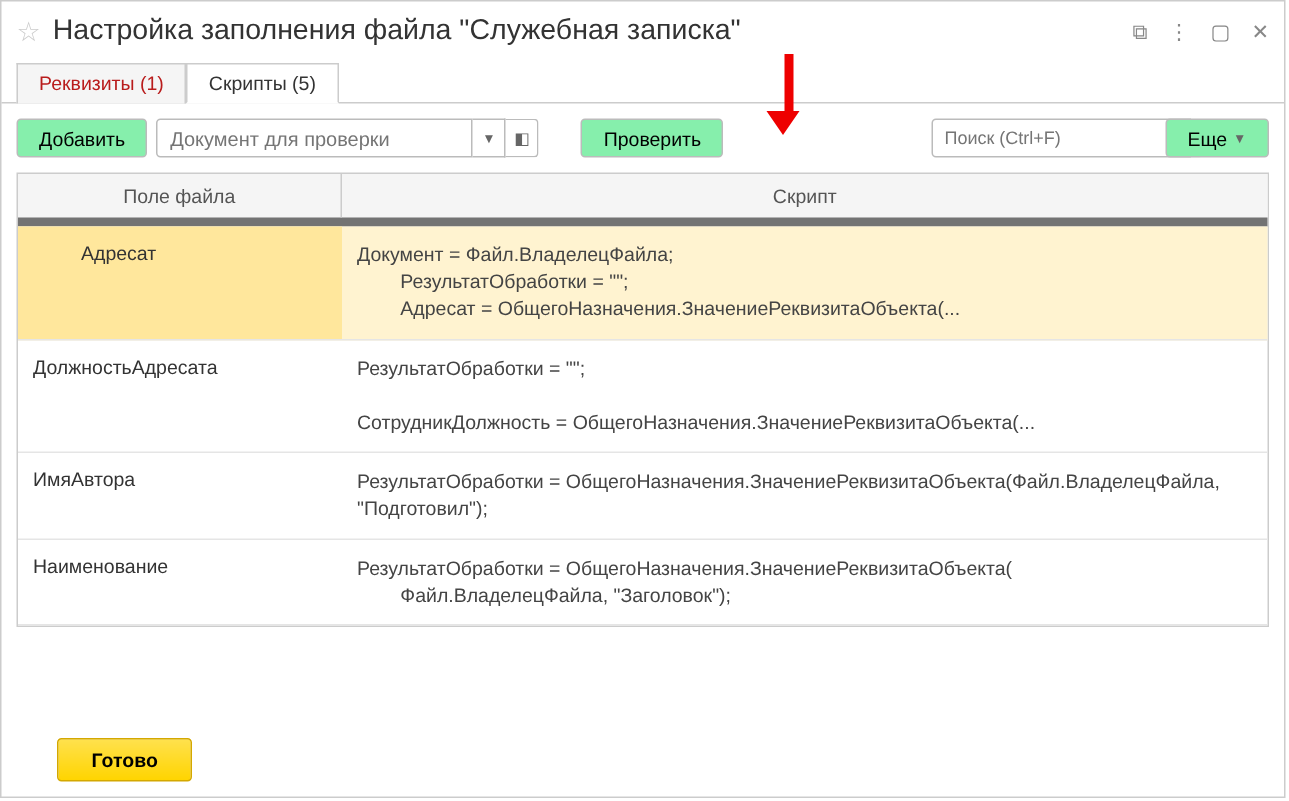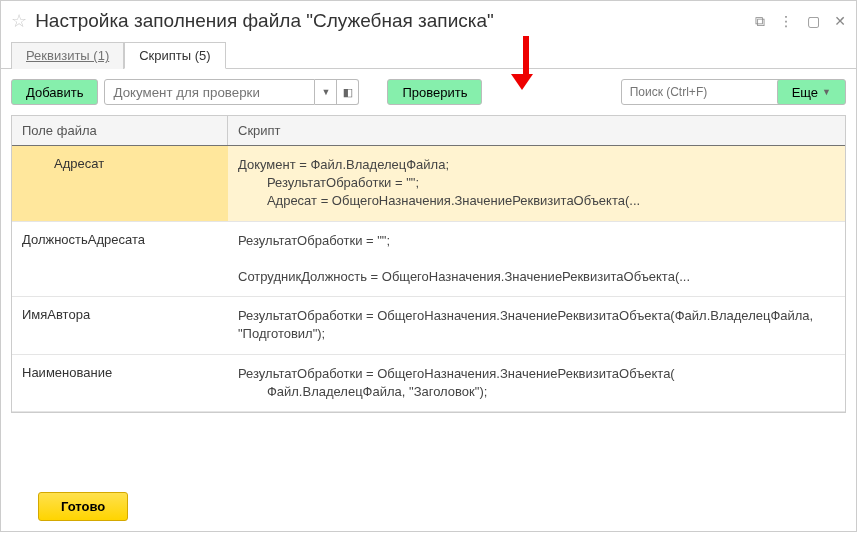--- a/index.html
+++ b/index.html
@@ -8,21 +8,21 @@
     .window { border: 1px solid #ccc; width: 857px; height: 532px; position: relative; background: #fff; }
     
     .titlebar { display: flex; align-items: center; padding: 8px 10px; height: 40px; }
     .star-icon { color: #ccc; font-size: 18px; margin-right: 8px; }
     .title { font-size: 19px; font-weight: normal; color: #333; flex: 1; }
     .titlebar-icons { display: flex; gap: 14px; align-items: center; color: #888; }
     .titlebar-icon { cursor: pointer; font-size: 14px; }
     
     .tabs { display: flex; padding: 0 10px; border-bottom: 1px solid #ccc; height: 28px; }
     .tab { padding: 5px 14px; border: 1px solid transparent; border-bottom: none; cursor: pointer; position: relative; top: 1px; background: #fff; }
-    .tab.inactive { border-color: #ccc; background: #f5f5f5; color: #737373; text-decoration: underline; }
+    .tab.inactive { border-color: #ccc; background: #f5f5f5; color: #b91c1c; }
     .tab.active { border-color: #ccc; background: #fff; border-bottom: 1px solid #fff; }
     
     .toolbar { display: flex; padding: 10px; gap: 6px; align-items: center; }
     .btn { border: 1px solid #bbb; background: #86efac; padding: 5px 14px; cursor: pointer; border-radius: 3px; font-size: 13px; height: 26px; display: inline-flex; align-items: center; }
     
     .doc-combo { display: flex; flex: 0 0 auto; width: 255px; }
     .doc-input { border: 1px solid #bbb; padding: 4px 8px; flex: 1; height: 26px; border-radius: 3px 0 0 3px; color: #999; }
     .doc-dropdown { border: 1px solid #bbb; border-left: none; width: 22px; height: 26px; display: flex; align-items: center; justify-content: center; cursor: pointer; font-size: 9px; color: #666; }
     .doc-open { border: 1px solid #bbb; border-left: none; width: 22px; height: 26px; display: flex; align-items: center; justify-content: center; cursor: pointer; border-radius: 0 3px 3px 0; font-size: 11px; color: #666; }
     
@@ -31,21 +31,21 @@
     .search-combo { display: flex; width: 150px; align-items: center; }
     .search-input { border: 1px solid #bbb; padding: 4px 8px; flex: 1; height: 26px; border-radius: 3px 0 0 3px; color: #999; font-size: 12px; }
     .search-clear { border: 1px solid #bbb; border-left: none; width: 22px; height: 26px; display: flex; align-items: center; justify-content: center; cursor: pointer; border-radius: 0 3px 3px 0; color: #666; }
     
     .flex-spacer { flex: 1; }
     
     .more-btn { display: flex; align-items: center; gap: 4px; }
     .more-caret { font-size: 9px; color: #666; }
     
     .table-wrap { margin: 0 10px; border: 1px solid #ccc; }
-    .table-header { display: flex; background: #f5f5f5; border-bottom: 1px solid #737373; }
+    .table-header { display: flex; background: #f5f5f5; border-bottom: 6px solid #737373; text-align: center; }
     .th { padding: 7px 10px; font-size: 13px; color: #555; }
     .th-field { width: 216px; border-right: 1px solid #ccc; }
     .th-script { flex: 1; }
     
     .table-body { }
     .row { display: flex; border-bottom: 1px solid #e5e5e5; }
     .row.selected { background: #fff3d0; }
     .row.selected .td-field { background: #ffe79c; padding-left: 42px; }
     .td { padding: 10px 10px; font-size: 13px; }
     .td-field { width: 216px; color: #333; }

